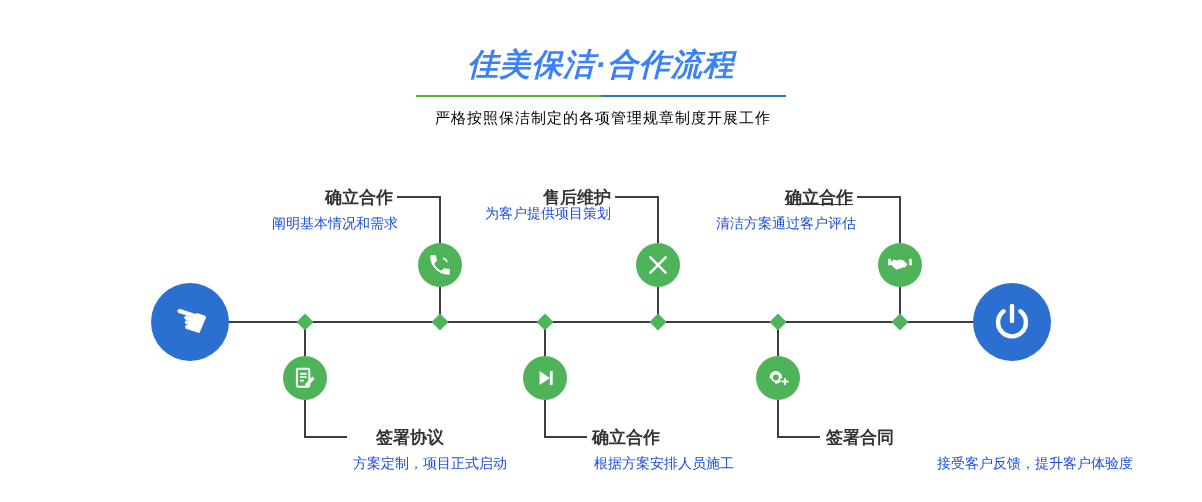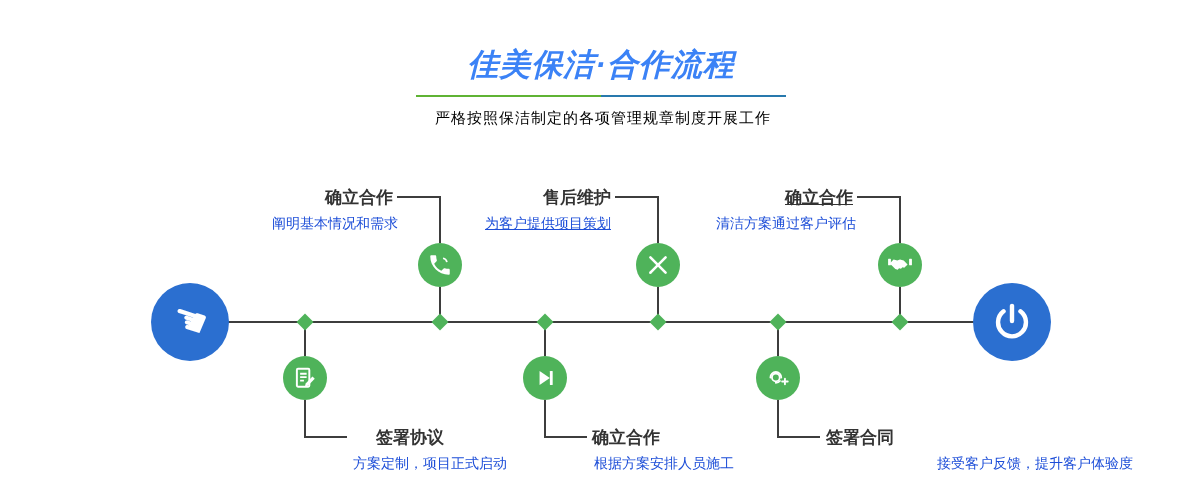--- a/index.html
+++ b/index.html
@@ -75,21 +75,21 @@
         <path fill="none" stroke="#fff" stroke-width="1.5" d="M14.8 5.8a4.6 4.6 0 0 1 3.6 3.6"></path>
       </svg>
     </div>
   </div>
 
   <div>
     <div class="seg" style="left:615px;top:196px;width:43px;height:2px;"></div>
     <div class="seg" style="left:657px;top:196px;width:2px;height:47px;"></div>
     <div class="seg" style="left:657px;top:287px;width:2px;height:31px;"></div>
     <div class="lbl ra" style="left:461px;top:188px;width:150px;">售后维护</div>
-    <div class="desc ra" style="left:401px;top:214px;width:210px;text-decoration:underline;">为客户提供项目策划</div>
+    <div class="desc ra" style="left:401px;top:204px;width:210px;">为客户提供项目策划</div>
     <div class="gcircle" style="left:636px;top:243px;">
       <svg width="26" height="26" viewBox="0 0 24 24">
         <g stroke="#fff" stroke-width="2.4" stroke-linecap="round" fill="none">
           <path d="M5 19L19 5"></path>
           <path d="M5 5l14 14"></path>
         </g>
         <path fill="#fff" d="M4 20l2.6-.7-1.9-1.9z"></path>
       </svg>
     </div>
   </div>

